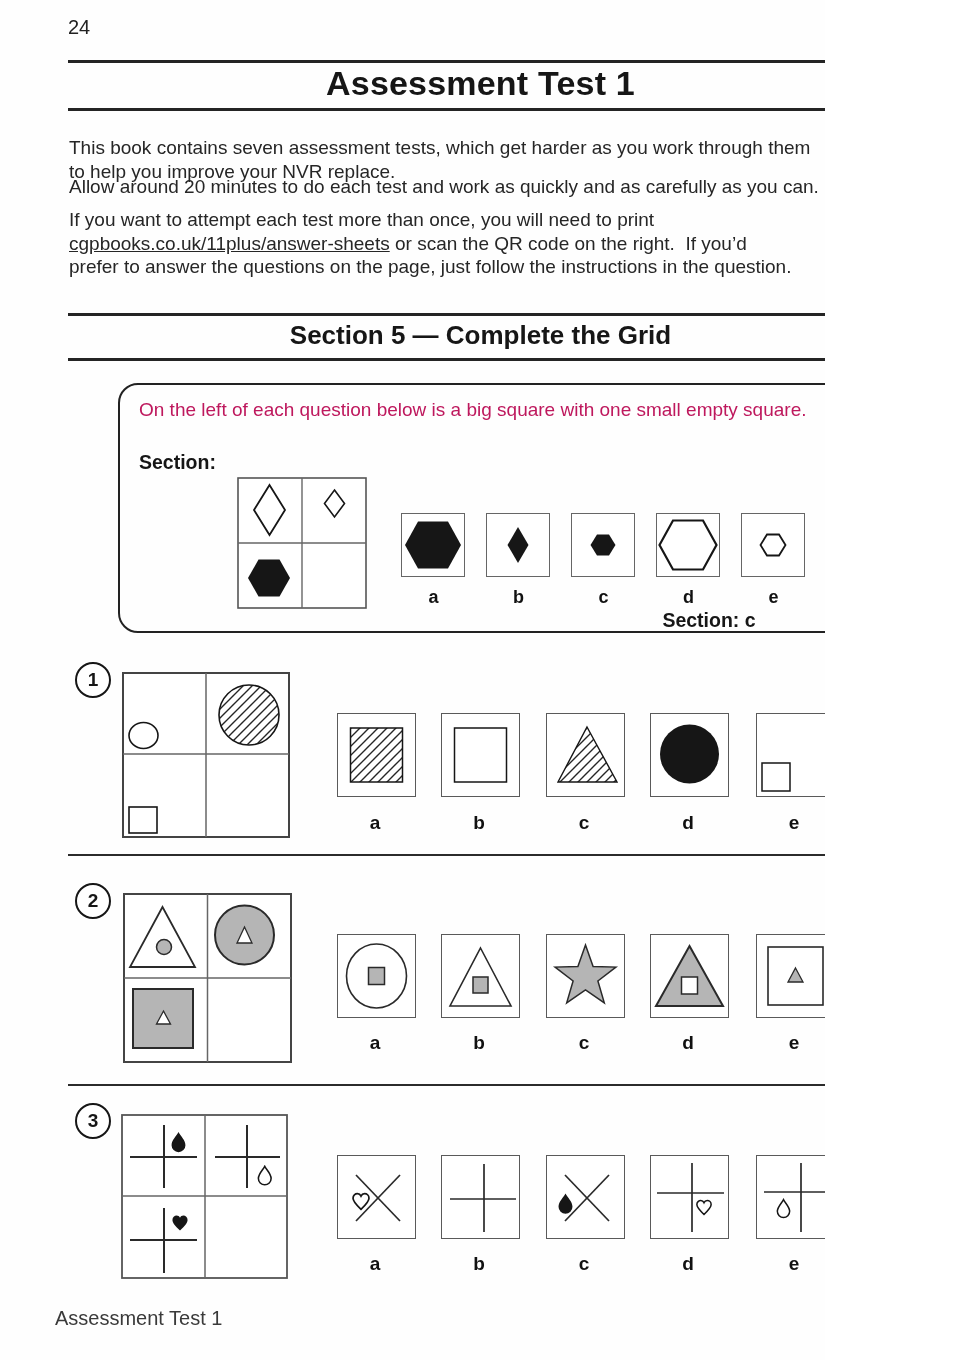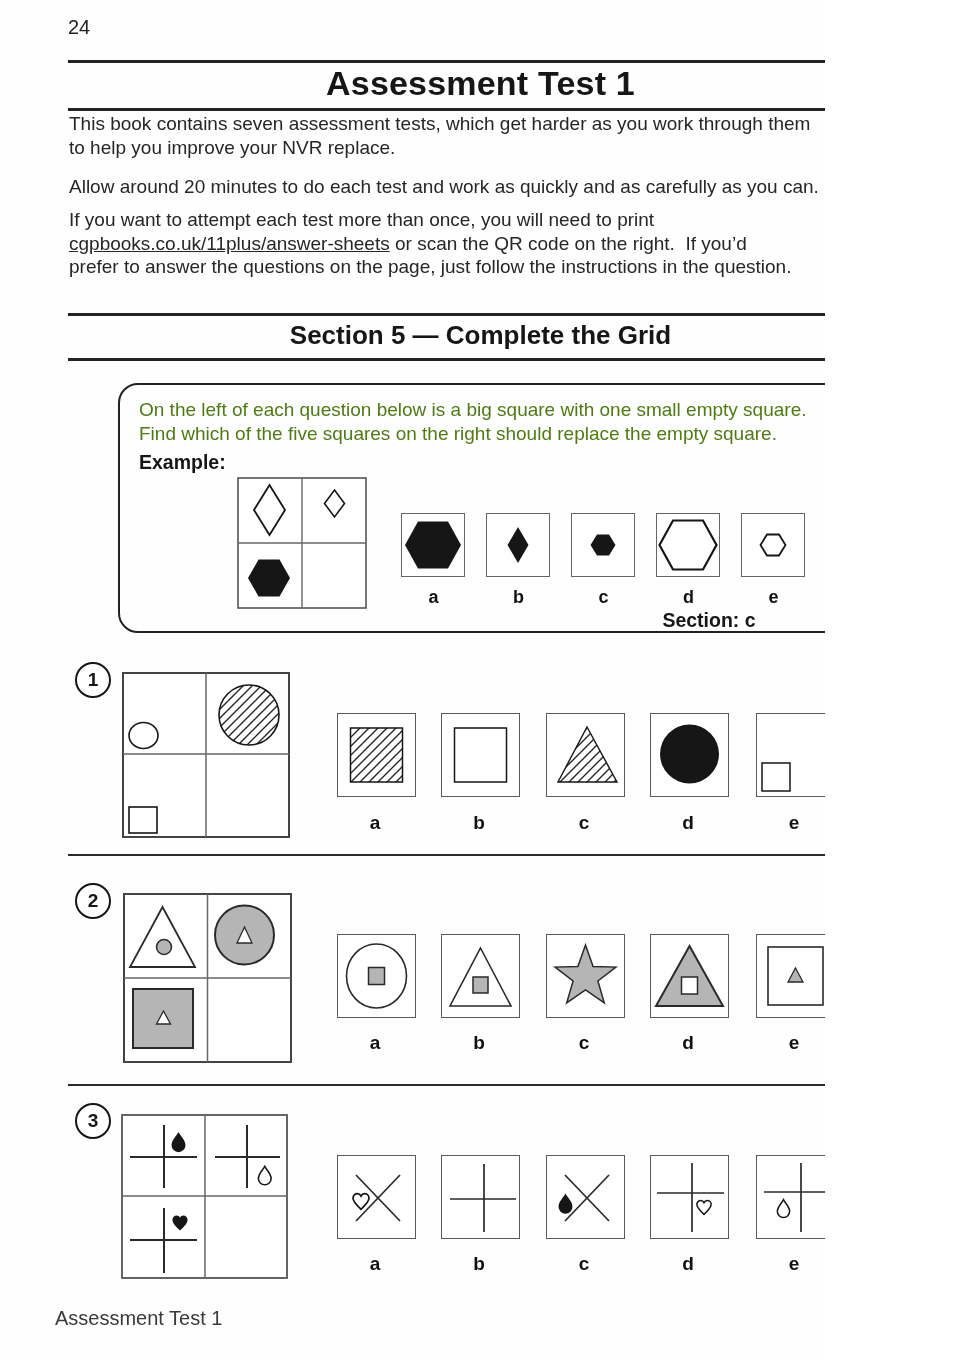--- a/index.html
+++ b/index.html
@@ -12,21 +12,21 @@
   .pagenum { position:absolute; left:68px; top:16px; font-size:20px; color:#222; }
   .title { position:absolute; left:68px; top:64px; width:825px; text-align:center;
            font-size:34px; font-weight:bold; color:#161616; letter-spacing:0.2px; }
   .para { position:absolute; left:69px; width:830px; font-size:19px; line-height:23.5px; color:#262626; }
   .bold { font-weight:bold; color:#161616; }
   .link { text-decoration:underline; }
   .section-title { position:absolute; left:68px; top:320px; width:825px; text-align:center;
                    font-size:26px; font-weight:bold; color:#161616; }
   .example-box { position:absolute; left:118px; top:383px; width:786px; height:246px;
                  border:2.5px solid #222; border-radius:20px; background:#fefefe; }
-  .ex-instr { position:absolute; left:19px; top:13px; font-size:19px; line-height:23.5px; color:#4d7c0f; }
+  .ex-instr { position:absolute; left:19px; top:13px; font-size:19px; line-height:23.5px; color:#be185d; }
   .ex-label { position:absolute; left:19px; top:66px; font-size:19.5px; font-weight:bold; color:#161616; }
   .opt-ex { position:absolute; width:62px; height:62px; border:1.5px solid #666; background:#fff; }
   .opt { position:absolute; width:77px; height:82px; border:1.5px solid #5a5a5a; background:#fff; }
   .optlabel { position:absolute; text-align:center; font-weight:bold; font-size:19px; color:#111; }
   .answer { position:absolute; left:469px; top:224px; width:240px; text-align:center;
             font-size:19.5px; font-weight:bold; color:#161616; }
   .qbadge { position:absolute; width:32px; height:32px; border:2px solid #161616; border-radius:50%;
             text-align:center; line-height:32px; font-weight:bold; font-size:19px; color:#161616; background:#fff; }
   .sep { position:absolute; left:68px; width:825px; height:2px; background:#2b2b2b; }
   .footer { position:absolute; left:55px; top:1307px; font-size:20px; color:#3a3a3a; }
@@ -49,43 +49,42 @@
         <path d="M10 1.2 C12.3 5.8 18.2 10.8 18.2 16.8 A8.2 8.2 0 1 1 1.8 16.8 C1.8 10.8 7.7 5.8 10 1.2 Z"></path>
       </symbol>
     </defs>
   </svg>
 
   <div class="pagenum">24</div>
   <div class="rule" style="top:60px;height:3px"></div>
   <div class="title">Assessment Test 1</div>
   <div class="rule" style="top:108px;height:3px"></div>
 
-  <div class="para" style="top:112px">
+  <div class="para" style="top:136px">
     <div>This book contains seven assessment tests, which get harder as you work through them</div>
     <div>to help you improve your NVR replace.</div>
   </div>
   <div class="para" style="top:175px">
     <div>Allow around 20 minutes to do each test and work as quickly and as carefully as you can.</div>
   </div>
   <div class="para" style="top:208px">
     <div>If you want to attempt each test more than once, you will need to print</div>
     <div><span class="link">cgpbooks.co.uk/11plus/answer-sheets</span><span> or scan the QR code on the right.&nbsp; If you’d</span></div>
     <div>prefer to answer the questions on the page, just follow the instructions in the question.</div>
   </div>
 
   <div class="rule" style="top:313px;height:2.5px"></div>
   <div class="section-title">Section 5 — Complete the Grid</div>
   <div class="rule" style="top:358px;height:2.5px"></div>
 
   <div class="example-box">
     <div class="ex-instr">
       <div>On the left of each question below is a big square with one small empty square.</div>
-      <div>Find which of the five squares on the right should replace the empty square.</div>
-    </div>
-    <div class="ex-label">Example:</div>
+    </div>
+    <div class="ex-label">Section:</div>
 
     <svg class="abs" style="left:117px;top:92px" width="130" height="132" viewBox="0 0 130 132">
       <rect x="1" y="1" width="128" height="130" fill="#fff" stroke="#555" stroke-width="1.6"></rect>
       <line x1="65" y1="1" x2="65" y2="131" stroke="#666" stroke-width="1.4"></line>
       <line x1="1" y1="66" x2="129" y2="66" stroke="#666" stroke-width="1.4"></line>
       <polygon points="32.5,8 48,33 32.5,58 17,33" fill="#fff" stroke="#161616" stroke-width="1.8"></polygon>
       <polygon points="97.5,13 107.5,26.5 97.5,40 87.5,26.5" fill="#fff" stroke="#161616" stroke-width="1.6"></polygon>
       <polygon points="11,101 21.5,82.5 42.5,82.5 53,101 42.5,119.5 21.5,119.5" fill="#161616"></polygon>
     </svg>
 

